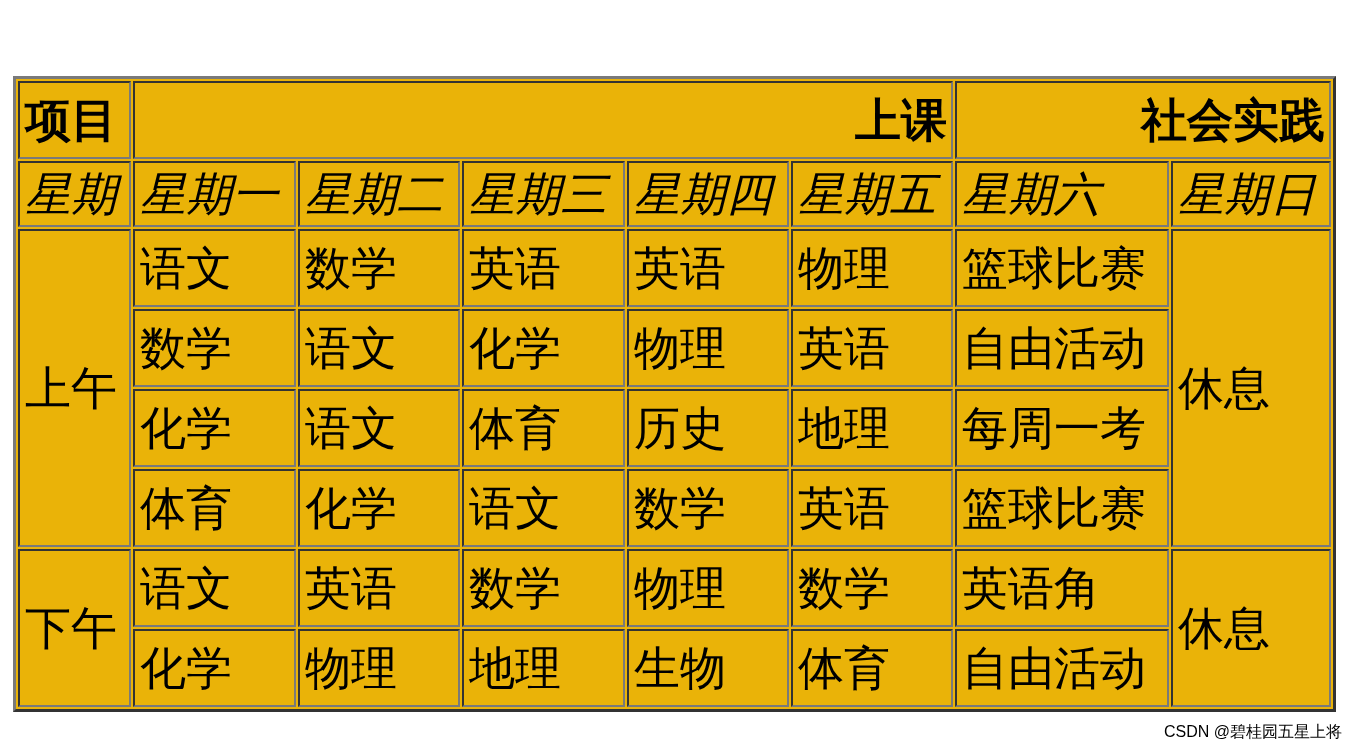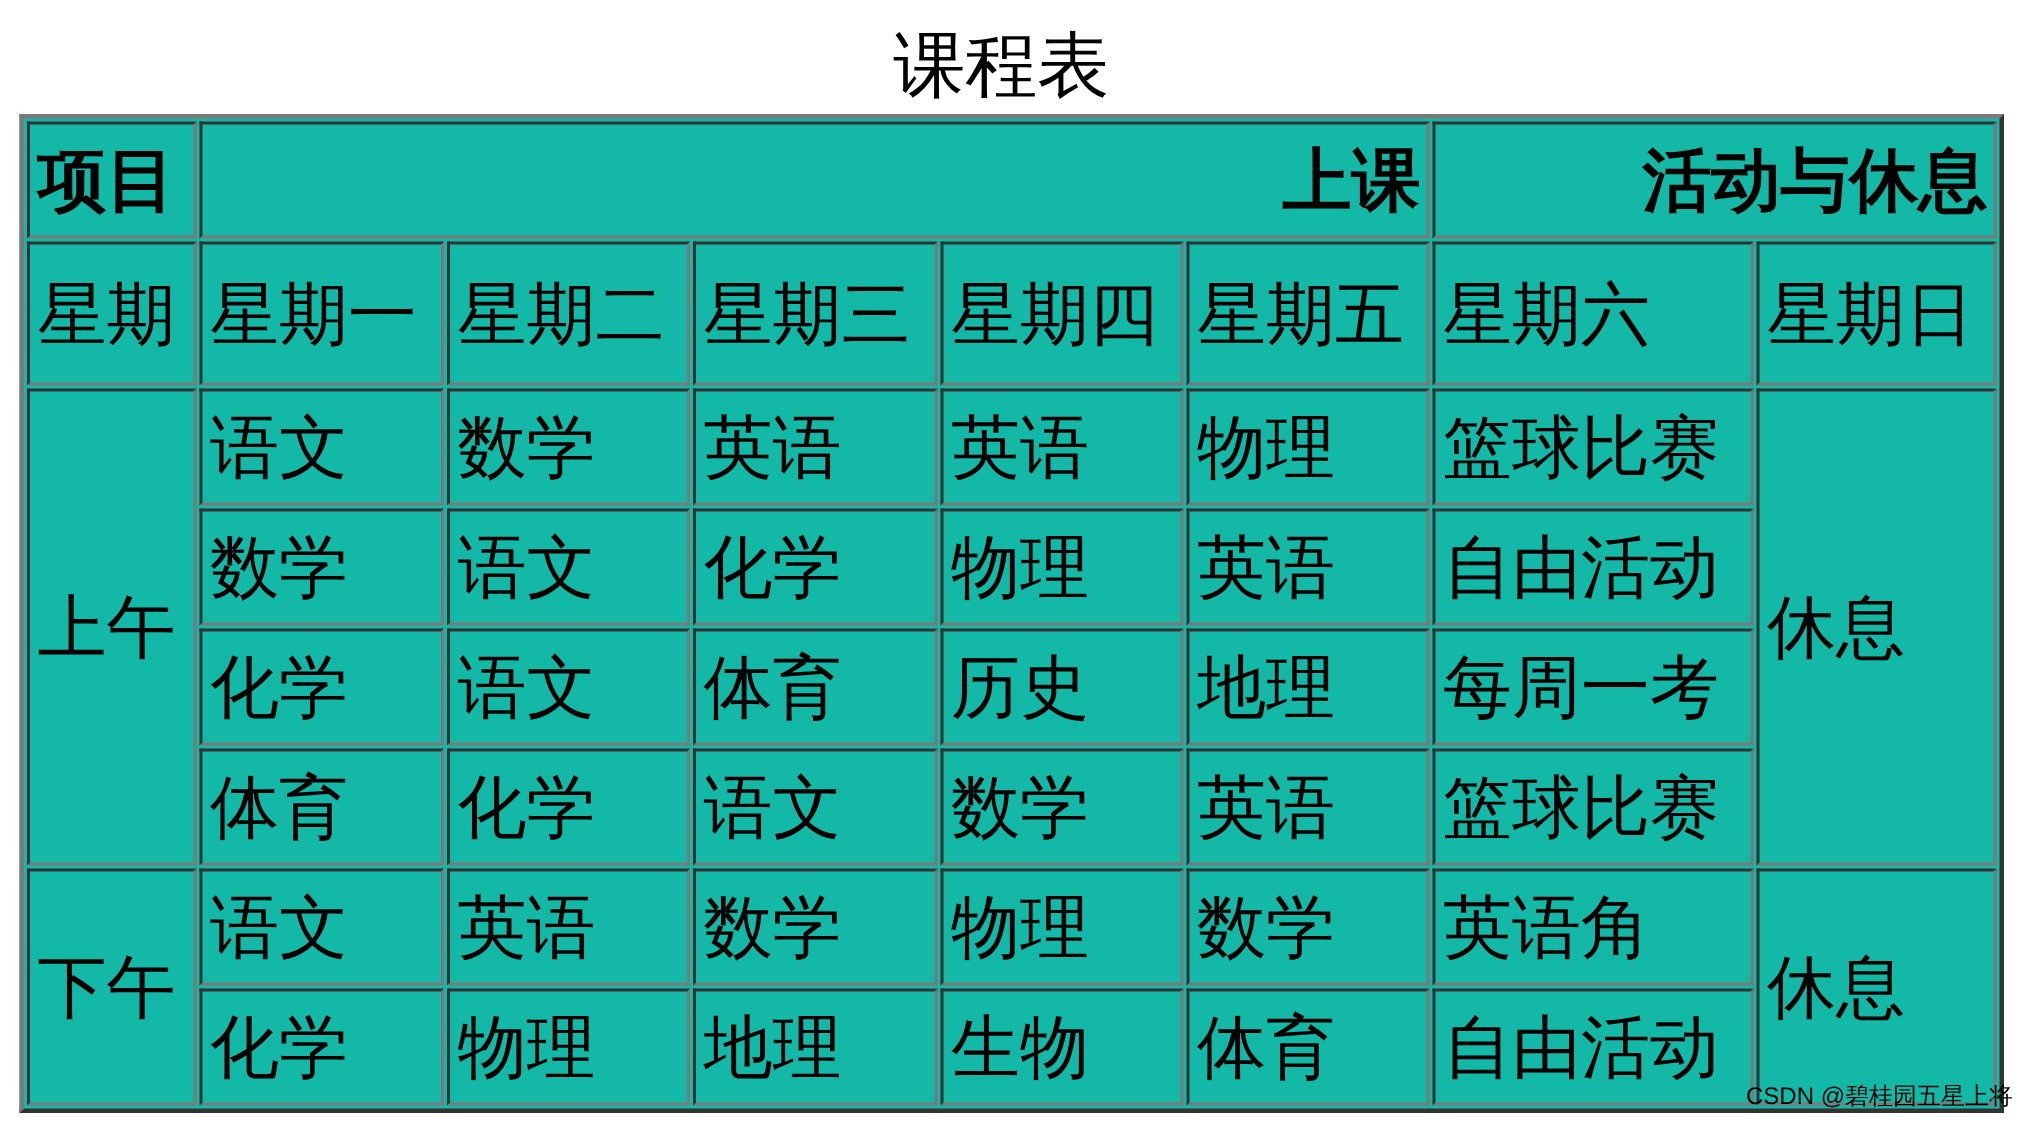--- a/index.html
+++ b/index.html
@@ -33,21 +33,21 @@
       top: 76px;
       width: 1305px;
       height: 633px;
       border-collapse: separate;
       border-spacing: 2px;
       table-layout: fixed;
       border-style: solid;
       border-width: 3px;
       border-color: #7a7a7a #333333 #333333 #7a7a7a;
       box-sizing: border-box;
-      background: #14b8a6;
+      background: #eab308;
     }
     table.schedule td, table.schedule th {
       border-style: solid;
       border-width: 2px;
       border-color: #333333 #7a7a7a #7a7a7a #333333;
       padding: 0 4px 0 5px;
       font-size: 46px;
       line-height: 54px;
       font-weight: normal;
       text-align: left;
@@ -55,54 +55,53 @@
       white-space: nowrap;
       overflow: hidden;
     }
     table.schedule th.bold {
       font-weight: bold;
     }
     table.schedule th.center {
       text-align: right;
     }
     tr.r-head1 { height: 78px; }
-    tr.r-head2 { height: 96px; }
+    tr.r-head2 { height: 66px; font-style: italic; }
     tr.r-body { height: 78px; }
     .watermark {
       position: absolute;
       right: 15px;
       top: 722px;
       font-family: "Liberation Sans", "DejaVu Sans", sans-serif;
       font-size: 16px;
       color: #000000;
       line-height: 20px;
     }
   </style>
 </head>
 <body>
 
 <div class="page">
-  <div class="title">课程表</div>
 
   <table class="schedule">
     <colgroup>
       <col style="width:113px">
       <col style="width:163px">
       <col style="width:162px">
       <col style="width:163px">
       <col style="width:162px">
       <col style="width:162px">
       <col style="width:214px">
       <col style="width:160px">
     </colgroup>
     <tbody>
         <tr class="r-head1">
       <th class="bold">项目</th>
       <th class="bold center" colspan="5">上课</th>
-      <th class="bold center" colspan="2">活动与休息</th>
+      <th class="bold center" colspan="2">社会实践</th>
     </tr>
     <tr class="r-head2">
       <td>星期</td>
       <td>星期一</td>
       <td>星期二</td>
       <td>星期三</td>
       <td>星期四</td>
       <td>星期五</td>
       <td>星期六</td>
       <td>星期日</td>

